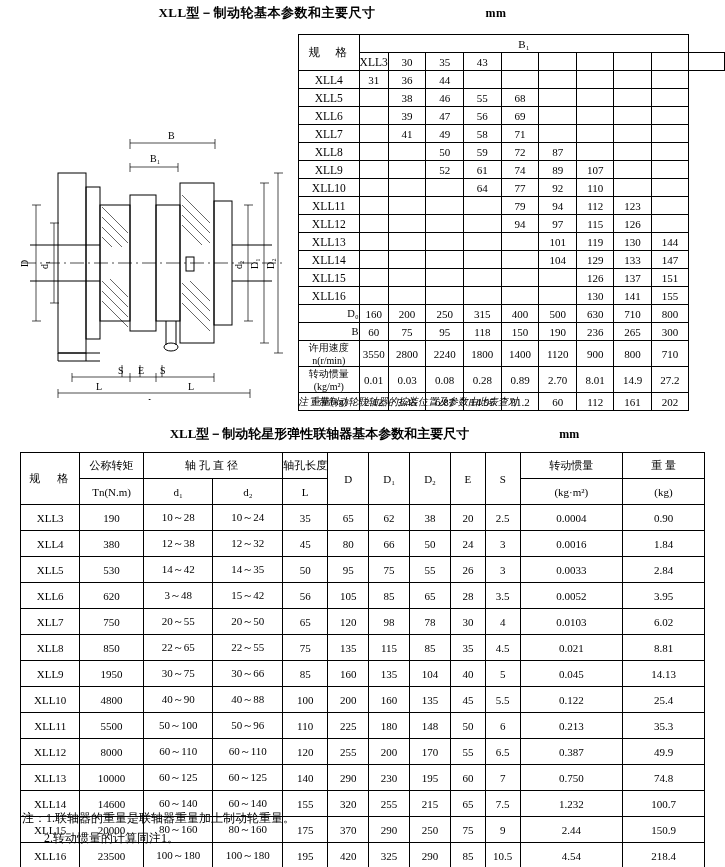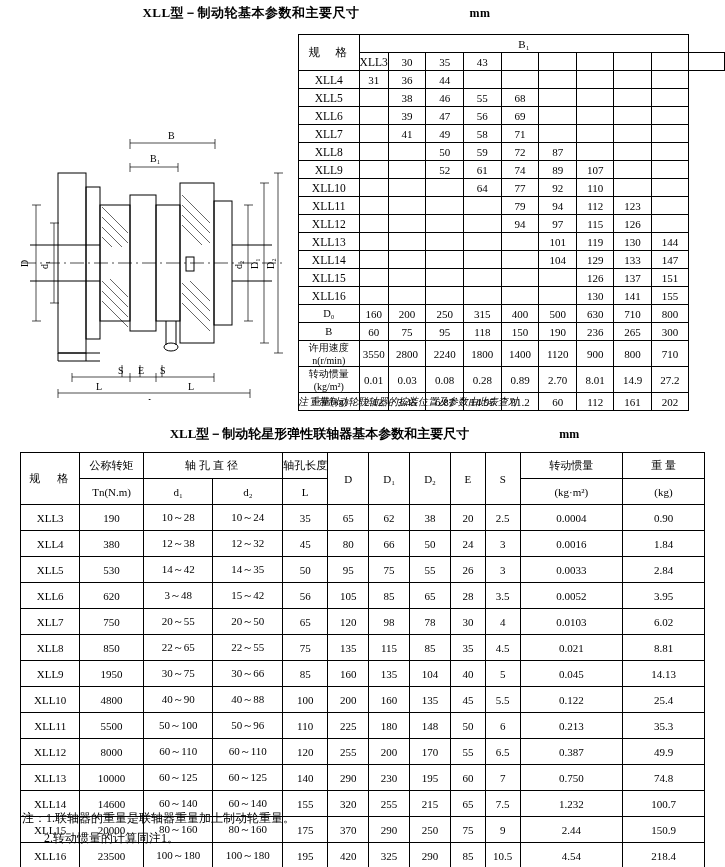--- a/index.html
+++ b/index.html
@@ -5,42 +5,42 @@
   html,body{margin:0;padding:0;}
   body{
     width:725px;height:867px;
     background:#ffffff;
     font-family:"Liberation Serif","DejaVu Serif",serif;
     color:#000;
     position:relative;
     overflow:hidden;
   }
   .title1{
-    position:absolute;left:0;top:4px;width:633px;text-align:center;
+    position:absolute;left:16px;top:4px;width:633px;text-align:center;
     font-size:13px;font-weight:bold;letter-spacing:0.5px;
   }
   .title1 .unit{font-weight:bold;margin-left:110px;font-size:12px;}
   
   .drawing{position:absolute;left:10px;top:55px;width:285px;height:345px;}
   .drawing svg{display:block;}
   
   .t1{
     position:absolute;left:298px;top:34px;border-collapse:collapse;
     font-size:11px;
   }
   .t1 td,.t1 th{
     border:1px solid #000;text-align:center;vertical-align:middle;
     padding:0;height:17px;font-weight:normal;
   }
   .t1 .c0{width:62px;}
   .t1 .cc{width:38px;}
   .t1 .spec{font-size:11.5px;}
   .t1 .hdr{font-size:11.5px;letter-spacing:2px;}
   .t1 .small{font-size:10px;}
-  .t1 .lbl{font-size:10.5px;}
+  .t1 .lbl{font-size:10.5px;text-align:right;}
   .note1{
     position:absolute;left:298px;top:395px;font-size:10px;font-style:italic;
   }
   
   .title2{
     position:absolute;left:0;top:425px;width:725px;text-align:center;
     font-size:13px;font-weight:bold;margin-left:12px;
   }
   .title2 .unit{font-weight:bold;margin-left:90px;font-size:12px;}
   

